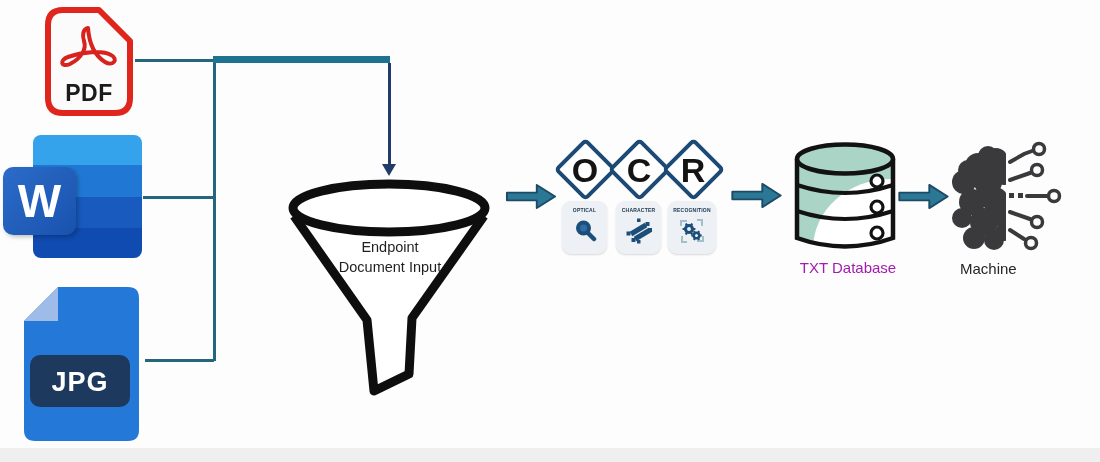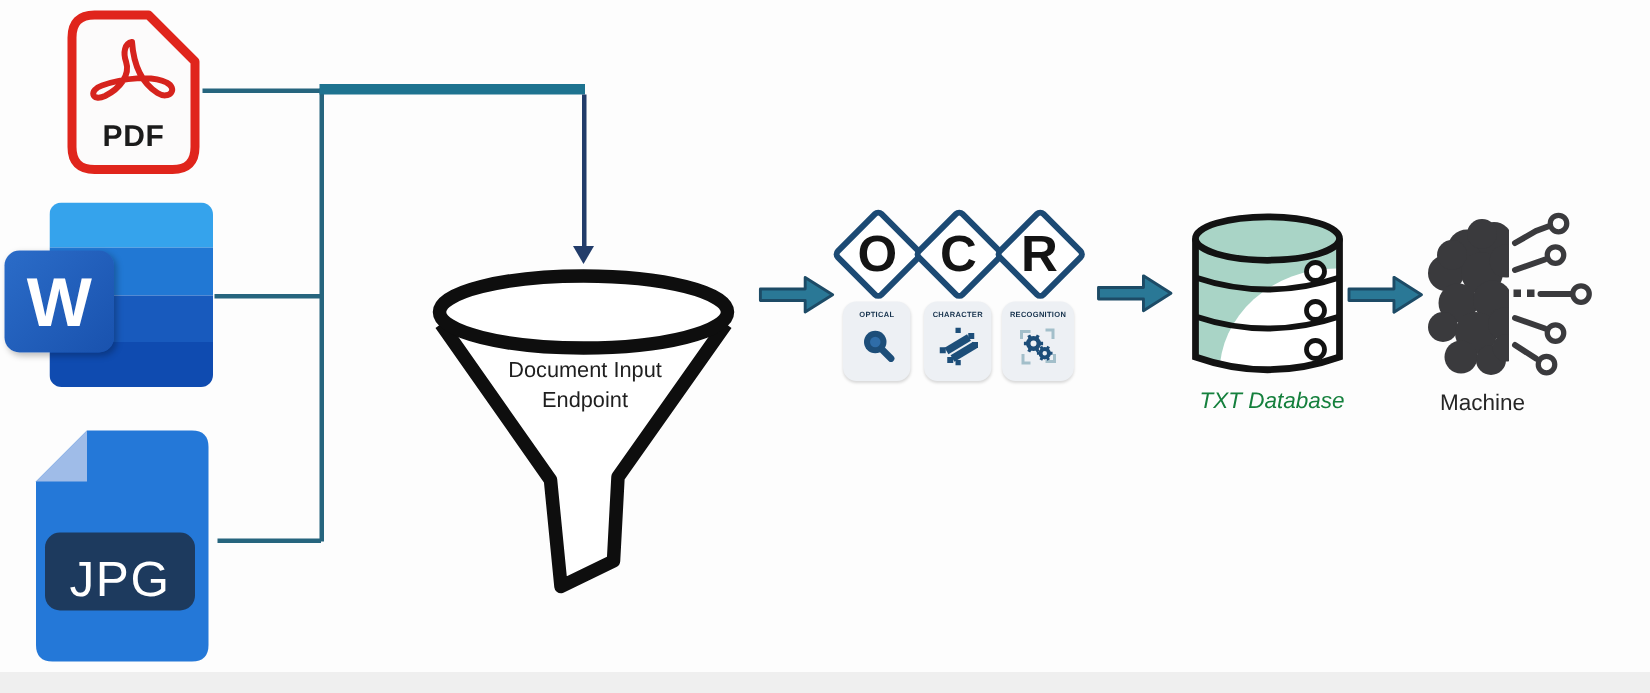--- a/index.html
+++ b/index.html
@@ -15,40 +15,40 @@
   .vline{position:absolute;background:#223c6a;}
   .arrowhead-down{
     position:absolute;width:0;height:0;
     border-left:7px solid transparent;border-right:7px solid transparent;
     border-top:12px solid #223c6a;
   }
 
   
   .pdf-wrap{left:42px;top:6px;width:94px;height:112px;}
   .pdf-label{position:absolute;left:0;top:74px;width:94px;text-align:center;
-    font-size:20px;font-weight:600;color:#1b1b1b;letter-spacing:.5px;}
+    font-size:23px;font-weight:600;color:#1b1b1b;letter-spacing:.5px;}
 
   
   .word-wrap{left:3px;top:133px;width:142px;height:126px;}
   .word-doc{position:absolute;left:30px;top:2px;width:109px;height:123px;
     border-radius:8px;overflow:hidden;}
   .wb1{height:30px;background:#35a3ec;}
   .wb2{height:32px;background:#2178d4;}
   .wb3{height:31px;background:#185abd;}
   .wb4{height:30px;background:#0f4bb0;}
   .word-square{position:absolute;left:0;top:34px;width:73px;height:68px;
     border-radius:10px;background:linear-gradient(135deg,#2b6cc8,#1952ae);
     display:flex;align-items:center;justify-content:center;
     box-shadow:2px 2px 4px rgba(0,0,0,.25);}
   .word-square span{color:#fff;font-size:46px;font-weight:bold;line-height:1;}
 
   
   .jpg-wrap{left:18px;top:281px;width:127px;height:167px;}
   .jpg-label{position:absolute;left:12px;top:86px;width:100px;text-align:center;
-    font-size:33px;font-weight:400;color:#fff;letter-spacing:1px;}
+    font-size:27px;font-weight:700;color:#fff;letter-spacing:1px;}
 
   
   .funnel-wrap{left:283px;top:176px;width:212px;height:228px;}
   .funnel-label{left:324px;top:237px;width:132px;text-align:center;
     font-size:14.5px;line-height:1.38;color:#1f1f1f;}
 
   
   .blockarrow{position:absolute;}
 
   
@@ -61,21 +61,21 @@
   .diamond{position:absolute;width:45px;height:45px;box-sizing:border-box;
     background:#fff;border:4px solid #1c4a74;border-radius:5px;
     transform:rotate(45deg);z-index:3;
     display:flex;align-items:center;justify-content:center;}
   .diamond-letter{transform:rotate(-45deg);font-size:34px;font-weight:bold;
     color:#141414;line-height:1;}
 
   
   .db-wrap{left:793px;top:141px;width:104px;height:116px;}
   .db-label{left:786px;top:259px;width:124px;text-align:center;
-    font-size:15px;color:#15803d;font-style:italic;}
+    font-size:15px;color:#a21caf;}
 
   
   .brain-wrap{left:948px;top:140px;width:124px;height:118px;}
   .ml-label{left:960px;top:258px;width:104px;text-align:left;
     font-size:15px;line-height:1.4;color:#262626;}
 
   .bottom-strip{left:0;top:448px;width:1100px;height:14px;background:#efefef;}
 </style>
 </head>
 <body>
@@ -122,22 +122,22 @@
     <span class="jpg-label">JPG</span>
   </div>
 
   <div class="abs funnel-wrap">
     <svg width="212" height="228" viewBox="0 0 212 228">
       <path d="M11 40 L84 144 L91 215 L126 198 L129 142 L201 40" fill="#ffffff" stroke="#0e0e0e" stroke-width="9" stroke-linejoin="round"></path>
       <ellipse cx="106" cy="32" rx="96" ry="24" fill="#ffffff" stroke="#0e0e0e" stroke-width="9"></ellipse>
     </svg>
   </div>
   <div class="abs funnel-label">
+    <div>Endpoint</div>
     <div>Document Input</div>
-    <div>Endpoint</div>
   </div>
 
   <svg class="blockarrow" style="left:505px;top:182px;" width="52" height="29" viewBox="0 0 54 30">
     <path d="M2 11 H33 V3 L52 15 L33 27 V19 H2 Z" fill="#2a7896" stroke="#1d4b66" stroke-width="2" stroke-linejoin="round"></path>
   </svg>
   <svg class="blockarrow" style="left:729px;top:181px;" width="55" height="29" viewBox="0 0 54 30">
     <path d="M2 11 H33 V3 L52 15 L33 27 V19 H2 Z" fill="#2a7896" stroke="#1d4b66" stroke-width="2" stroke-linejoin="round"></path>
   </svg>
   <svg class="blockarrow" style="left:897px;top:182px;" width="53" height="29" viewBox="0 0 54 30">
     <path d="M2 11 H33 V3 L52 15 L33 27 V19 H2 Z" fill="#2a7896" stroke="#1d4b66" stroke-width="2" stroke-linejoin="round"></path>

